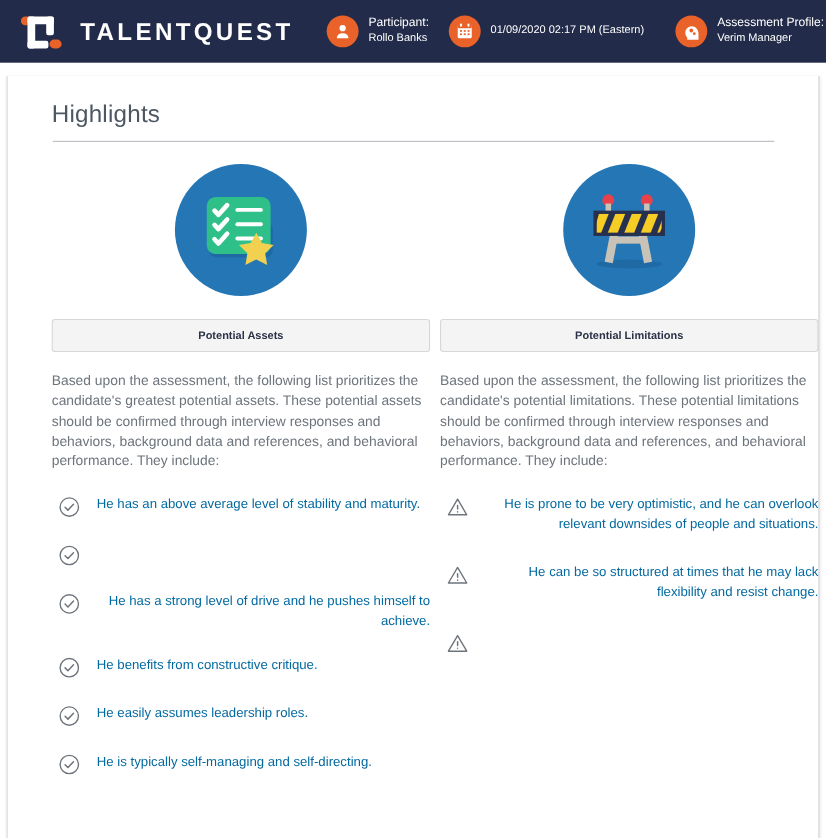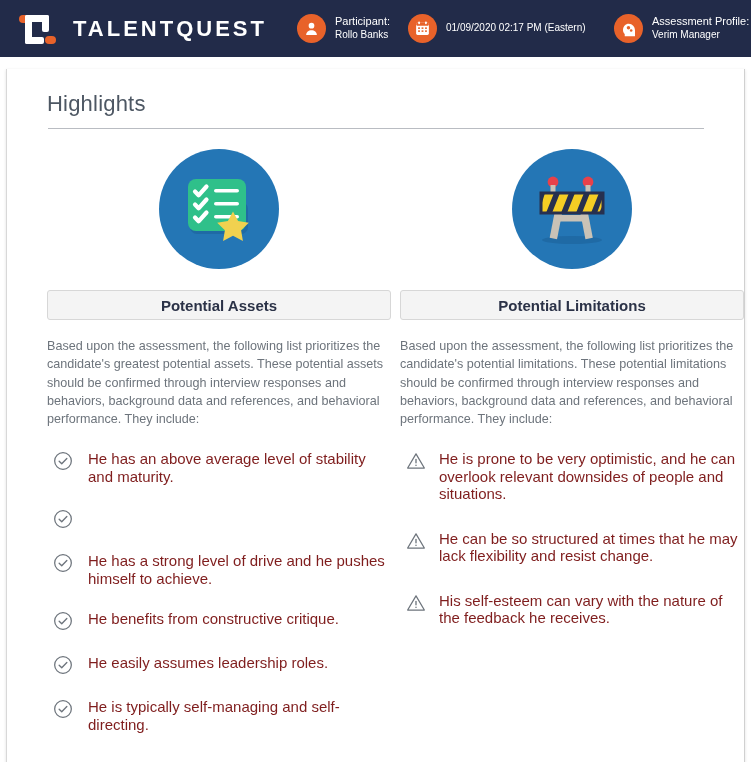--- a/index.html
+++ b/index.html
@@ -185,21 +185,21 @@
   .section-head {
     margin-top: 17px;
     height: 28px;
     background: #f4f4f4;
     border: 1px solid #d7d7d7;
     border-radius: 3px;
     display: flex;
     align-items: center;
     justify-content: center;
     color: #2b3247;
-    font-size: 15px;
+    font-size: 10px;
     font-weight: bold;
   }
 
   .intro {
     margin-top: 17px;
     color: #6d747c;
     font-size: 12.6px;
     line-height: 18.3px;
     padding-right: 4px;
   }
@@ -217,23 +217,24 @@
   }
   .bullet-icon {
     flex: 0 0 auto;
     width: 20px;
     height: 20px;
     margin-top: 1px;
     margin-left: 6px;
   }
   .bullet-text {
     margin-left: 15px;
-    color: #7f1d1d;
-    font-size: 15px;
+    color: #0369a1;
+    font-size: 12px;
     line-height: 17.5px;
+    text-align: right;
   }
   #list-limits .bullet-text { margin-left: 13px; }
   #list-limits .bullet-item { margin-bottom: 27px; }
 </style>
 </head>
 <body>
 
 <div class="topbar">
 
   <div class="logo-block">
@@ -444,20 +445,19 @@
           <span class="bullet-text">He can be so structured at times that he may lack flexibility and resist change.</span>
         </li>
         <li class="bullet-item">
           <span class="bullet-icon">
             <svg width="20" height="20" viewBox="0 0 24 24">
                 <path d="M12 3.4 L22 20.4 H2 Z" fill="none" stroke="#6d747c" stroke-width="1.5" stroke-linejoin="round"></path>
                 <rect x="11.2" y="9.4" width="1.6" height="5.6" rx="0.8" fill="#6d747c"></rect>
                 <rect x="11.2" y="16.3" width="1.6" height="1.8" rx="0.8" fill="#6d747c"></rect>
               </svg>
           </span>
-          <span class="bullet-text">His self-esteem can vary with the nature of the feedback he receives.</span>
         </li>
       </ul>
 
     </div>
 
   </div>
 </div>
 
 </body></html>

